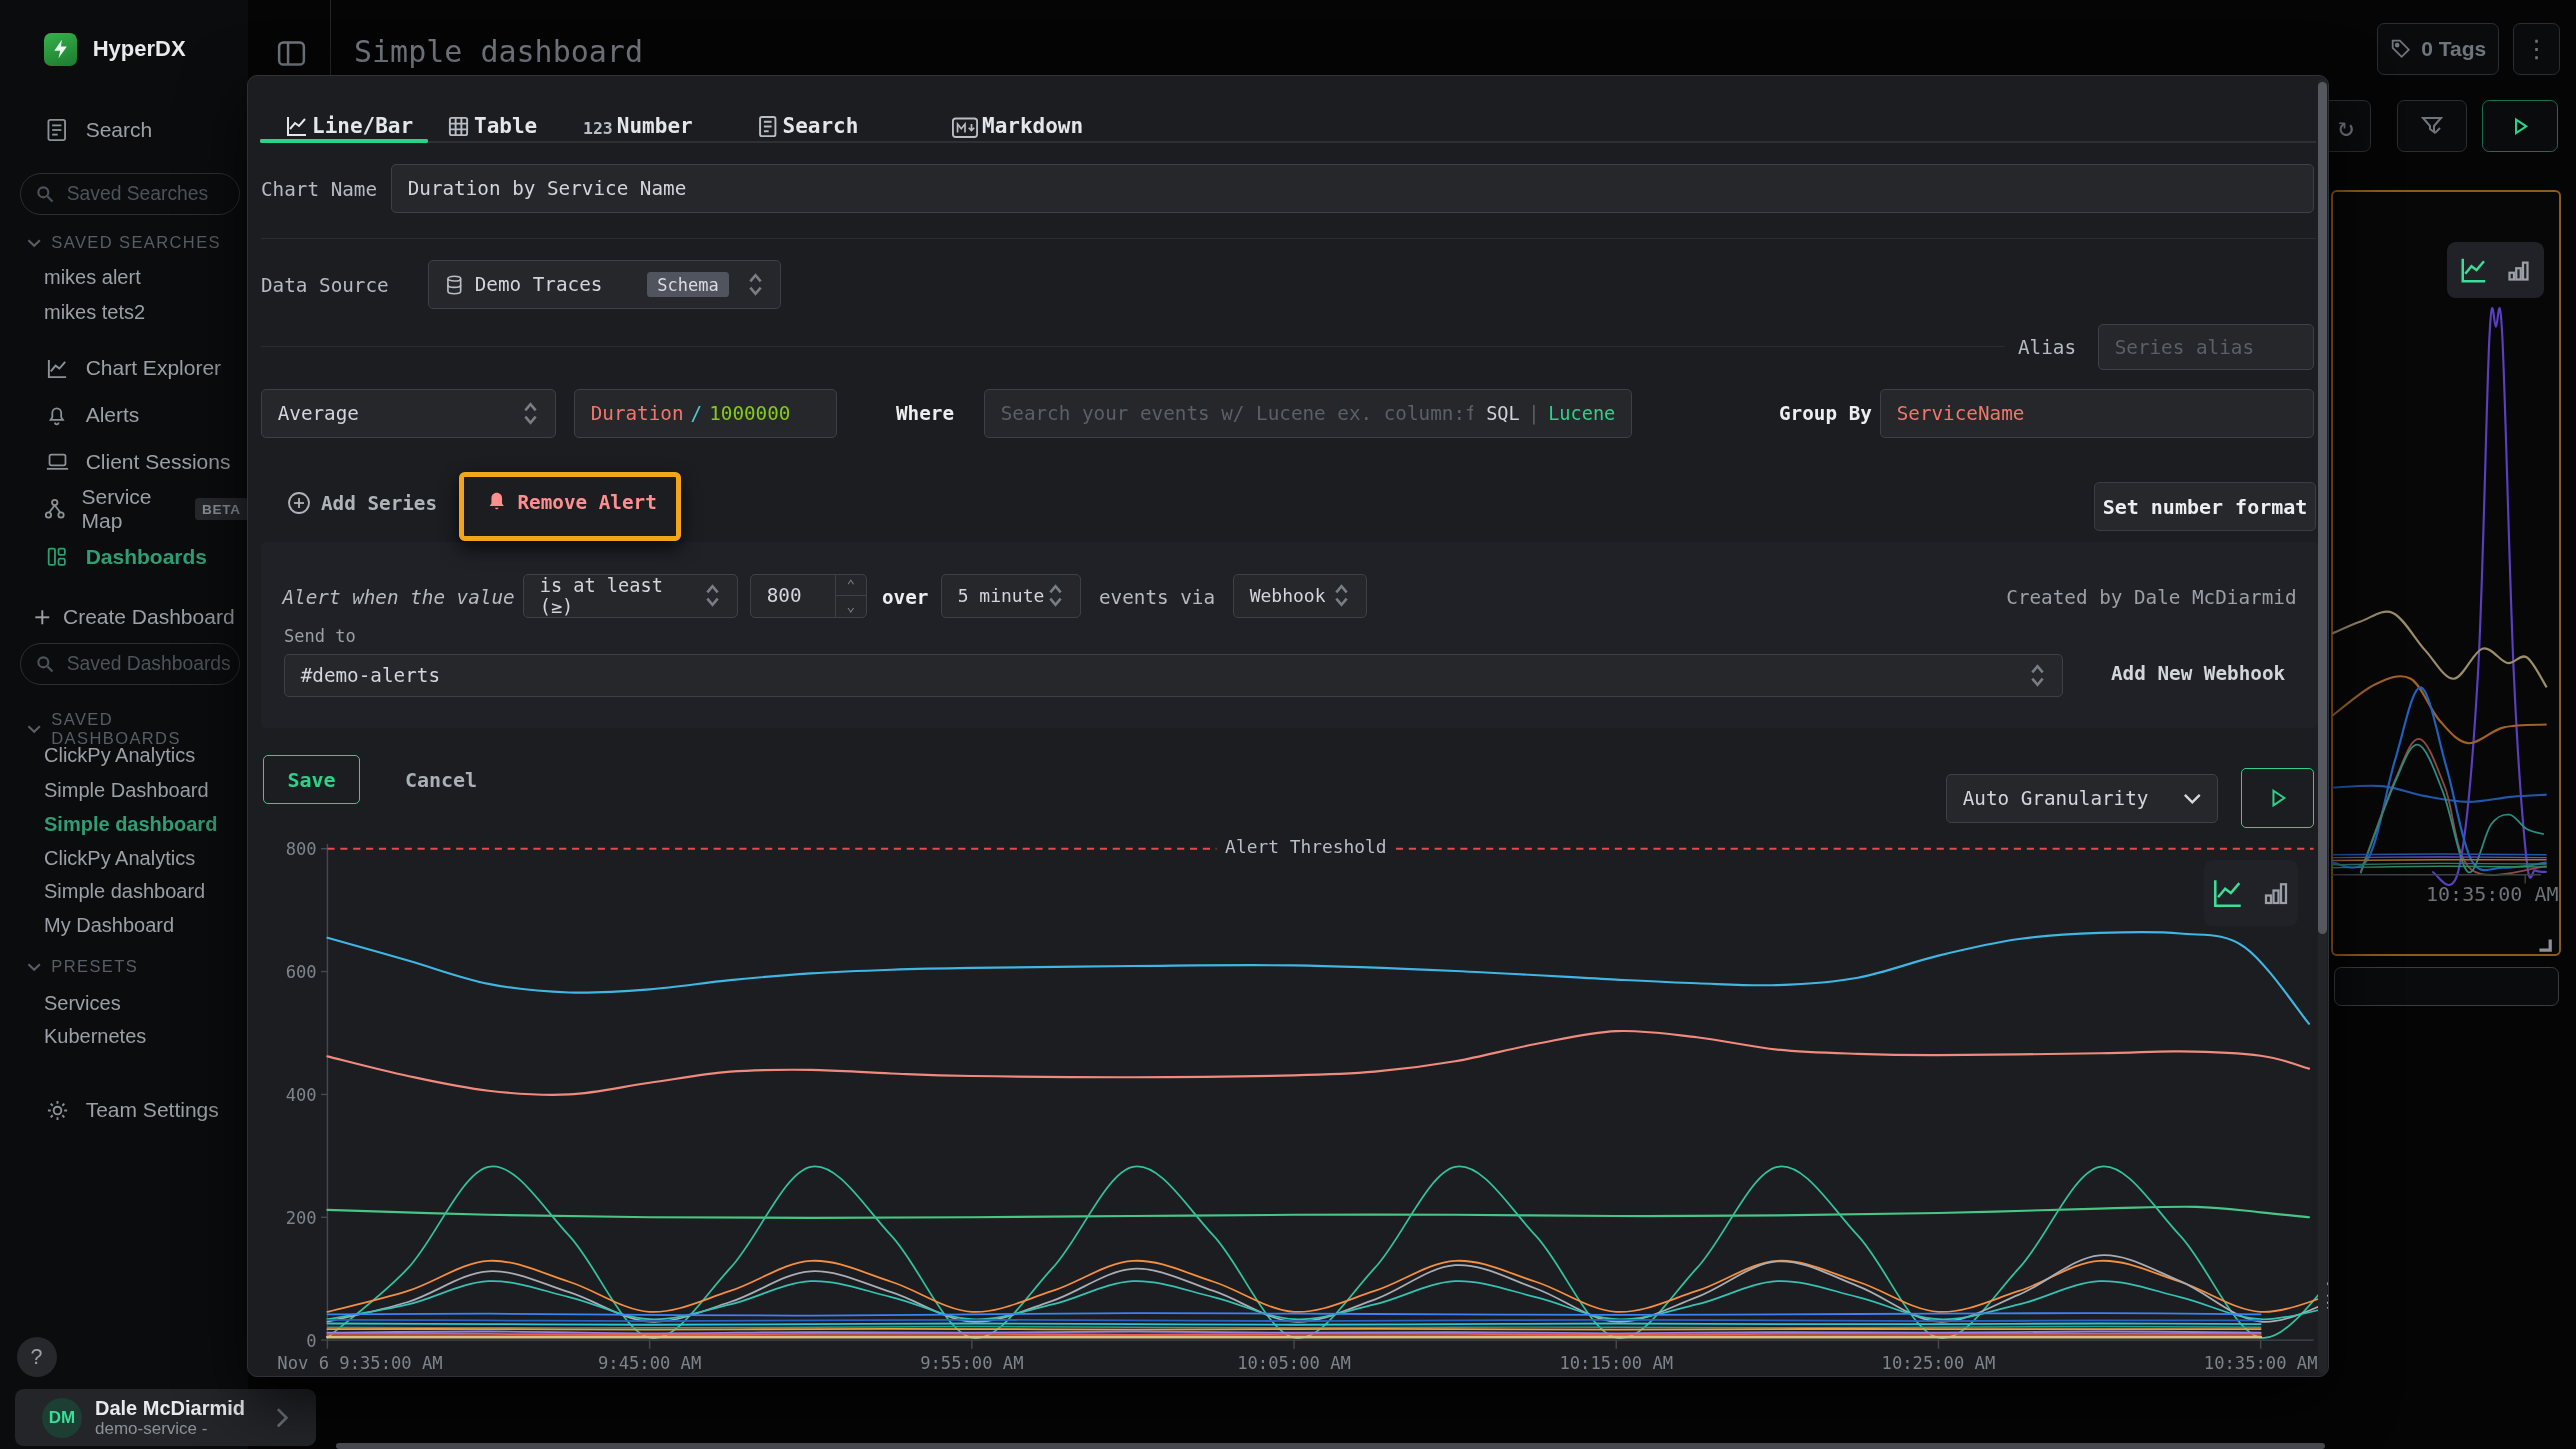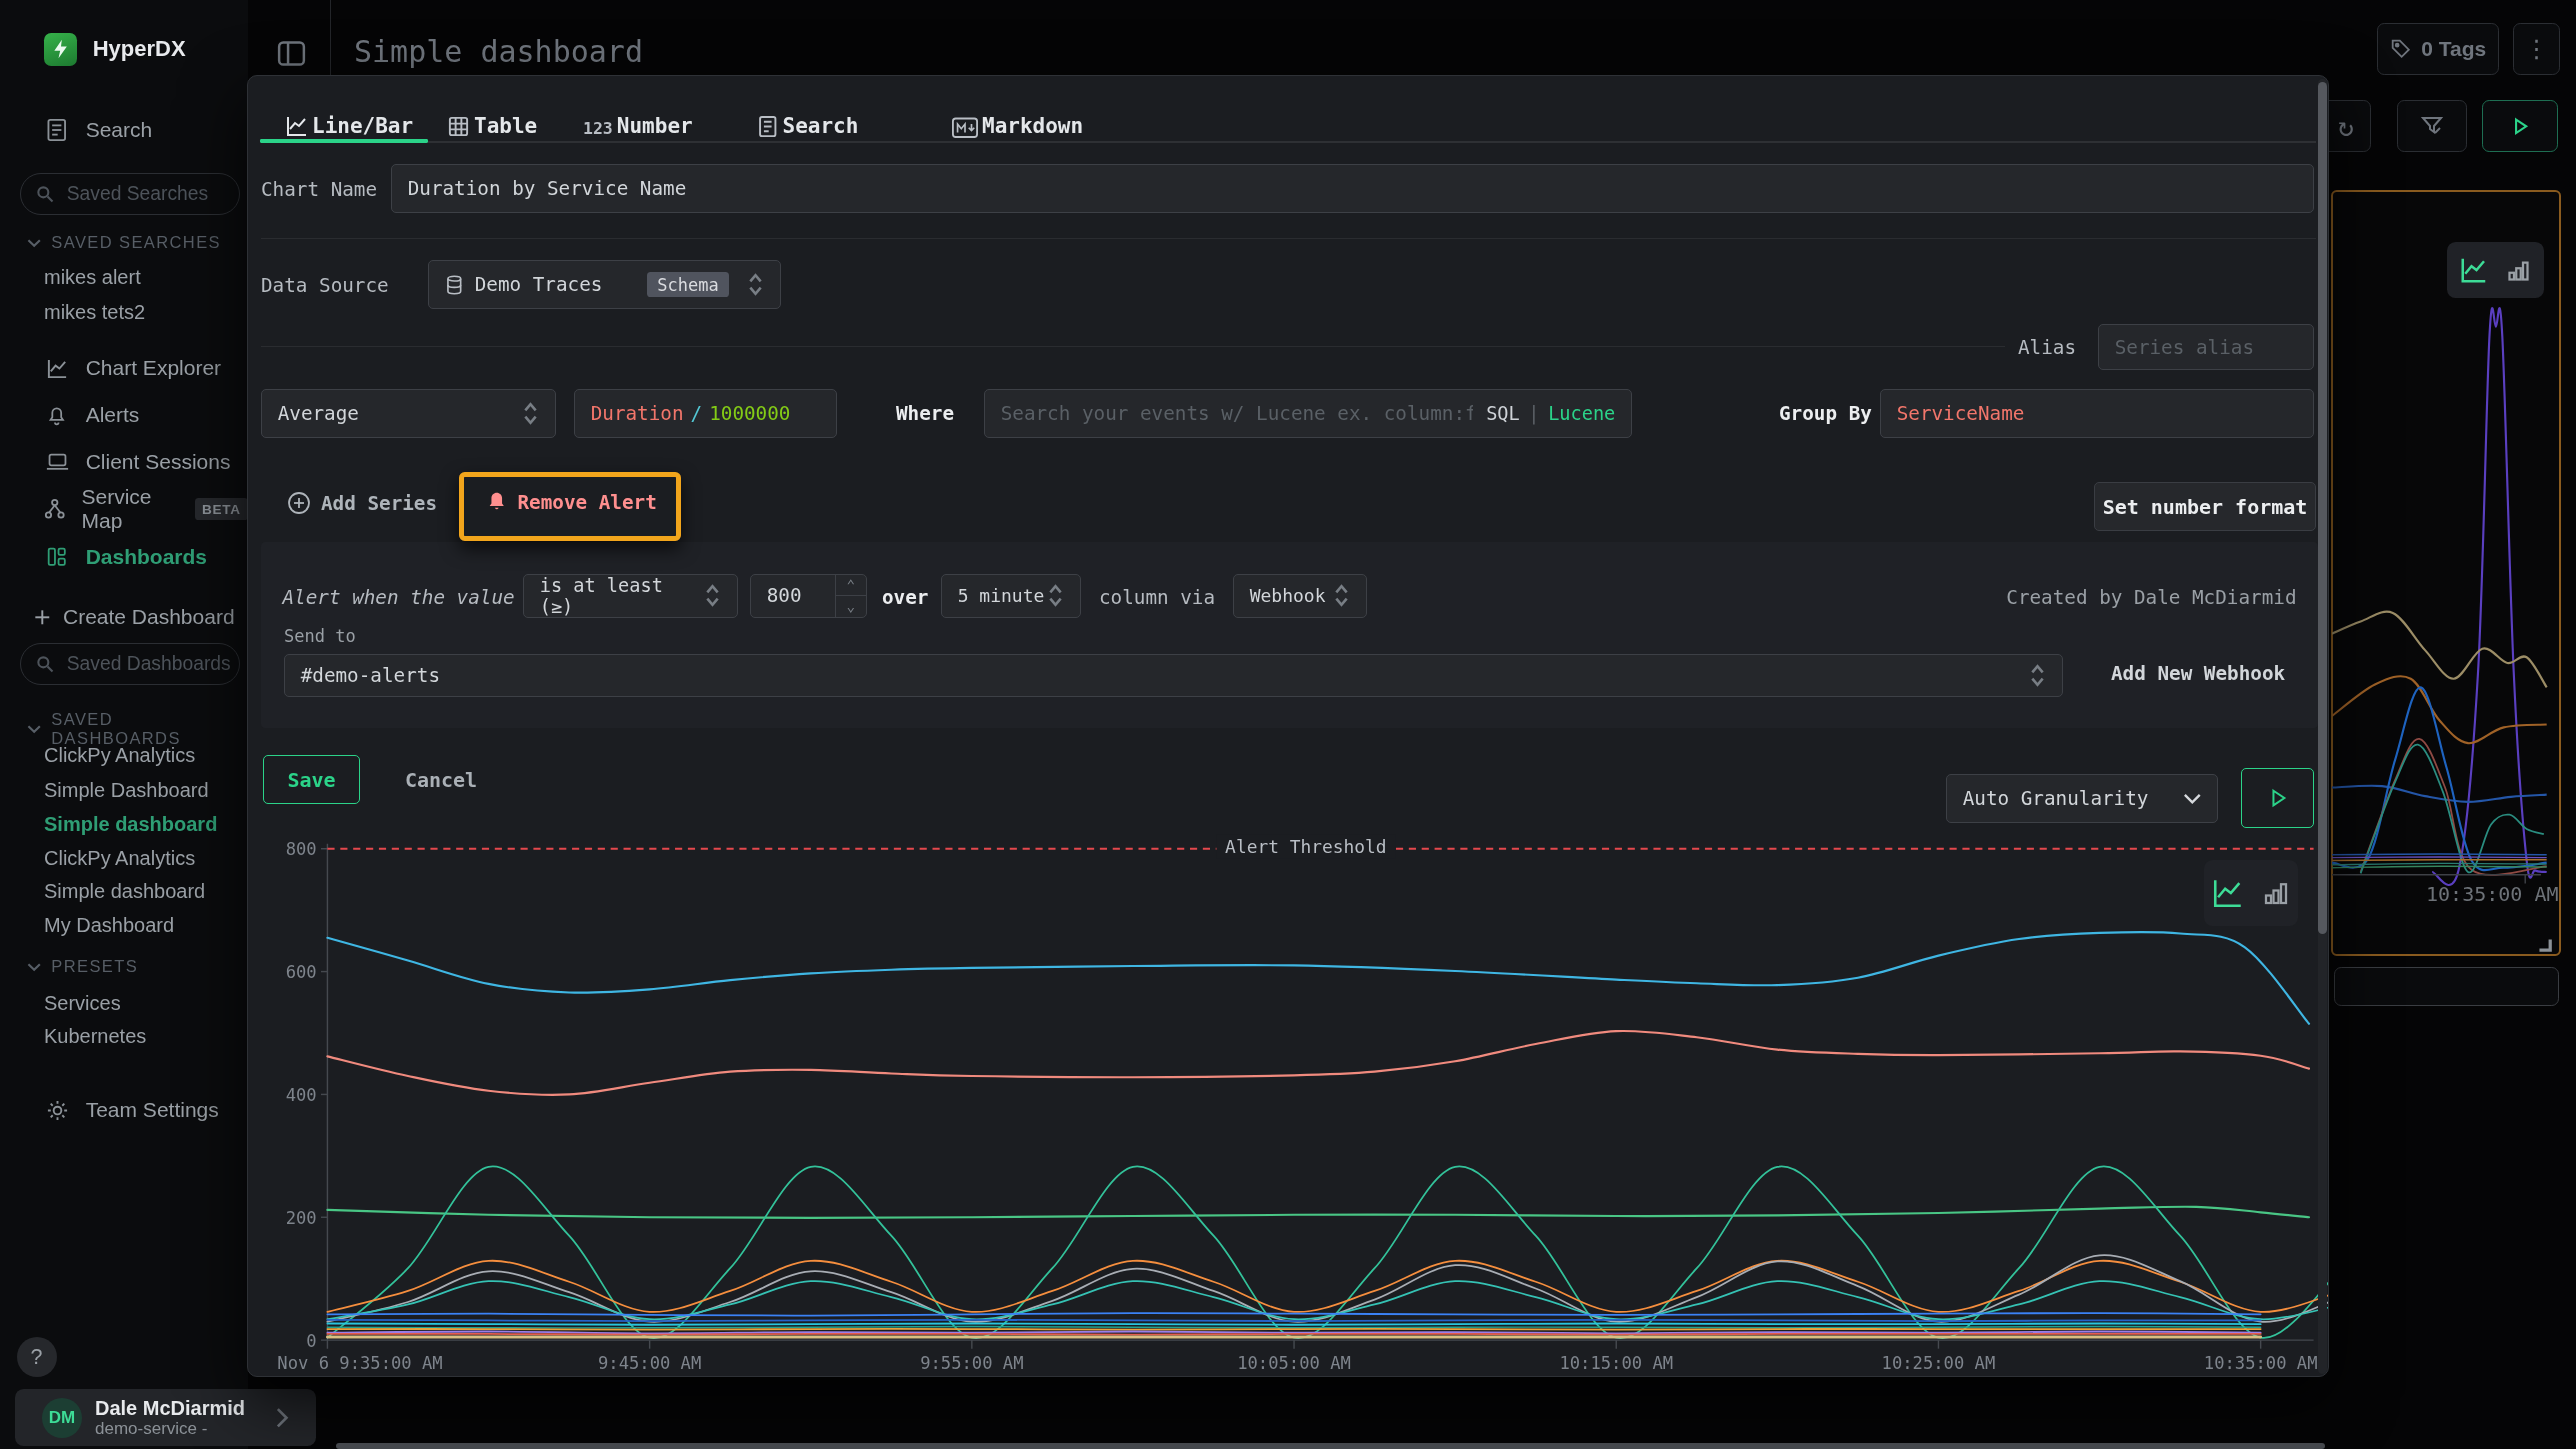--- a/index.html
+++ b/index.html
@@ -448,21 +448,21 @@
         </span>
     </div>
     <div class="lbl strong" style="left:621px; top:44px;">over</div>
     <div class="ipt sel" style="left:680px; top:31.5px; width:140px; height:44px;">
       <span style="font-size:18px;">5 minute</span>
       <svg class="selic" viewBox="0 0 16 28">
           <polyline points="3,11 8,5 13,11"></polyline>
           <polyline points="3,17 8,23 13,17"></polyline>
         </svg>
     </div>
-    <div class="lbl" style="left:838px; top:44px;">column via</div>
+    <div class="lbl" style="left:838px; top:44px;">events via</div>
     <div class="ipt sel" style="left:972px; top:31.5px; width:134px; height:44px;">
       <span style="font-size:18px;">Webhook</span>
       <svg class="selic" viewBox="0 0 16 28">
           <polyline points="3,11 8,5 13,11"></polyline>
           <polyline points="3,17 8,23 13,17"></polyline>
         </svg>
     </div>
     <div class="lbl" style="right:21.5px; left:auto; top:44px; position:absolute; color:#9aa0a6;">Created by Dale McDiarmid</div>
 
     <div class="lbl" style="left:23px; top:84px; font-size:17px; color:#9aa0a6;">Send to</div>

